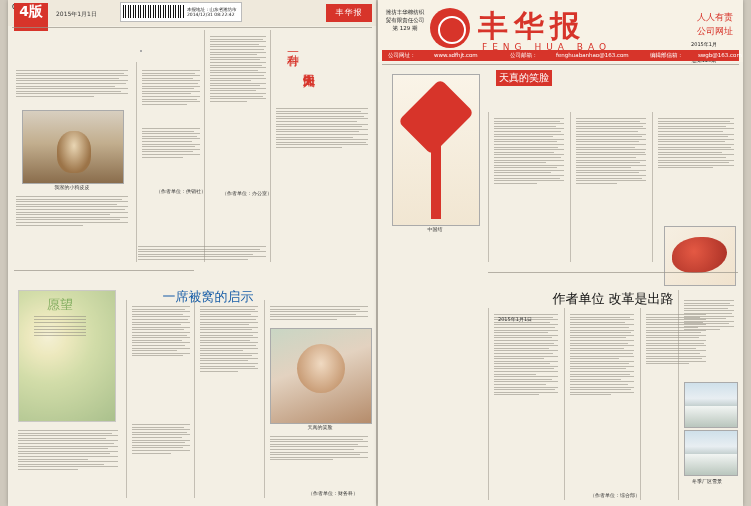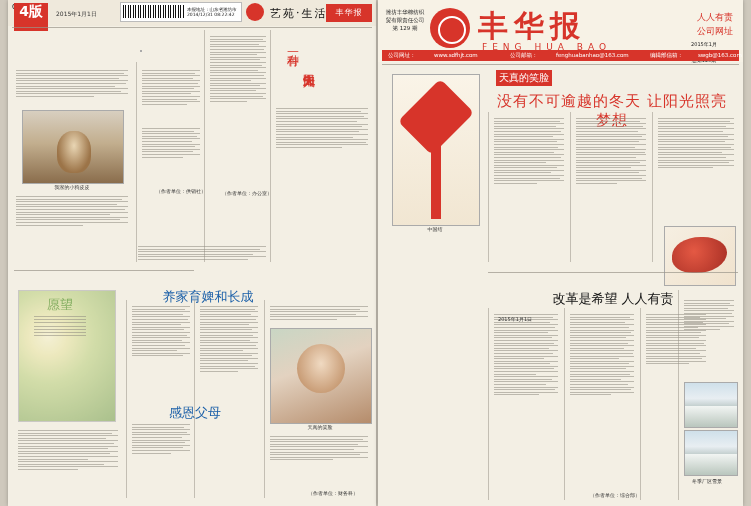--- a/index.html
+++ b/index.html
@@ -102,24 +102,20 @@
       <b>4版</b>
     </div>
 
     <div class="l-date">2015年1月1日</div>
 
     <div class="barcodebox">
       <div class="bars"></div>
       <div class="bc-txt">本报地址：山东省潍坊市 2014/12/31 08:22:42</div>
     </div>
 
-    <div class="l-logo">
-      <div class="circ"></div>
-      <div class="t">艺苑·生活</div>
-    </div>
 
     <div class="l-stamp">丰华报</div>
 
     <div class="rule" style="left:4px;top:27px;width:360px;"></div>
 
 
     <div class="vrule" style="left:128px;top:62px;height:200px;"></div>
     <div class="vrule" style="left:196px;top:30px;height:232px;"></div>
     <div class="vrule" style="left:262px;top:30px;height:232px;"></div>
 
@@ -242,21 +238,21 @@
 
     <div class="lines dense" style="left:130px;top:246px;width:128px;">
       <i style="width:100%"></i>
         <i style="width:95%"></i>
         <i style="width:100%"></i>
         <i style="width:90%"></i>
       <i style="width:100%"></i>
         <i style="width:86%"></i>
     </div>
 
-    <div class="head-blue" style="position:absolute;left:120px;top:288px;width:160px;font-size:13px;">养家育婢和长成</div>
+    <div class="head-blue" style="position:absolute;left:120px;top:288px;width:160px;font-size:13px;">一席被窝的启示</div>
 
     <div class="head-green" style="position:absolute;left:22px;top:296px;width:60px;font-size:13px;">愿望</div>
 
     <div class="photo ph-flower" style="left:10px;top:290px;width:96px;height:130px;opacity:.55;"></div>
     <div class="lines" style="left:26px;top:316px;width:52px;">
       <i style="width:100%"></i>
         <i style="width:100%"></i>
         <i style="width:100%"></i>
         <i style="width:100%"></i>
       <i style="width:100%"></i>
@@ -301,21 +297,20 @@
         <i style="width:94%"></i>
       <i style="width:100%"></i>
         <i style="width:86%"></i>
         <i style="width:100%"></i>
         <i style="width:92%"></i>
       <i style="width:100%"></i>
         <i style="width:78%"></i>
         <i style="width:100%"></i>
         <i style="width:88%"></i>
     </div>
-    <div class="head-blue" style="position:absolute;left:122px;top:404px;width:130px;font-size:13px;">感恩父母</div>
     <div class="lines dense" style="left:124px;top:424px;width:58px;">
       <i style="width:100%"></i>
         <i style="width:90%"></i>
         <i style="width:100%"></i>
         <i style="width:95%"></i>
       <i style="width:100%"></i>
         <i style="width:86%"></i>
         <i style="width:100%"></i>
         <i style="width:92%"></i>
       <i style="width:100%"></i>
@@ -409,21 +404,20 @@
       <span style="left:128px;">公司邮箱：</span>
       <span style="left:174px;">fenghuabanhao@163.com</span>
       <span style="left:268px;">编辑部信箱：</span>
       <span style="left:316px;">swgb@163.com</span>
     </div>
 
     <div class="rule" style="left:4px;top:64px;width:357px;"></div>
 
     <div class="seal" style="left:118px;top:70px;width:56px;height:16px;line-height:16px;">天真的笑脸</div>
 
-    <div class="banner-title" style="left:112px;top:92px;width:244px;font-size:15px;letter-spacing:1px;text-align:center;">没有不可逾越的冬天 让阳光照亮梦想</div>
 
     <div class="photo ph-knot" style="left:14px;top:74px;width:86px;height:150px;"></div>
     <div class="caption" style="left:14px;top:226px;width:86px;">中国结</div>
 
     <div class="vrule" style="left:110px;top:112px;height:150px;"></div>
     <div class="vrule" style="left:192px;top:112px;height:150px;"></div>
     <div class="vrule" style="left:274px;top:112px;height:150px;"></div>
 
     <div class="lines dense" style="left:116px;top:118px;width:70px;">
       <i style="width:100%"></i>
@@ -501,21 +495,21 @@
       <i style="width:100%"></i>
         <i style="width:94%"></i>
         <i style="width:100%"></i>
         <i style="width:72%"></i>
     </div>
 
     <div class="photo ph-dragon" style="left:286px;top:226px;width:70px;height:58px;"></div>
 
     <div class="rule" style="left:110px;top:272px;width:250px;"></div>
 
-    <div class="hd2" style="position:absolute;left:110px;top:290px;width:250px;font-size:13px;">改革是希望   人人有责</div>
+    <div class="hd2" style="position:absolute;left:110px;top:290px;width:250px;font-size:13px;">作者单位   改革是出路</div>
 
     <div class="vrule" style="left:110px;top:308px;height:192px;"></div>
     <div class="vrule" style="left:186px;top:308px;height:192px;"></div>
     <div class="vrule" style="left:262px;top:308px;height:192px;"></div>
 
     <div class="lines dense" style="left:116px;top:314px;width:64px;">
       <i style="width:100%"></i>
         <i style="width:92%"></i>
         <i style="width:100%"></i>
         <i style="width:88%"></i>

